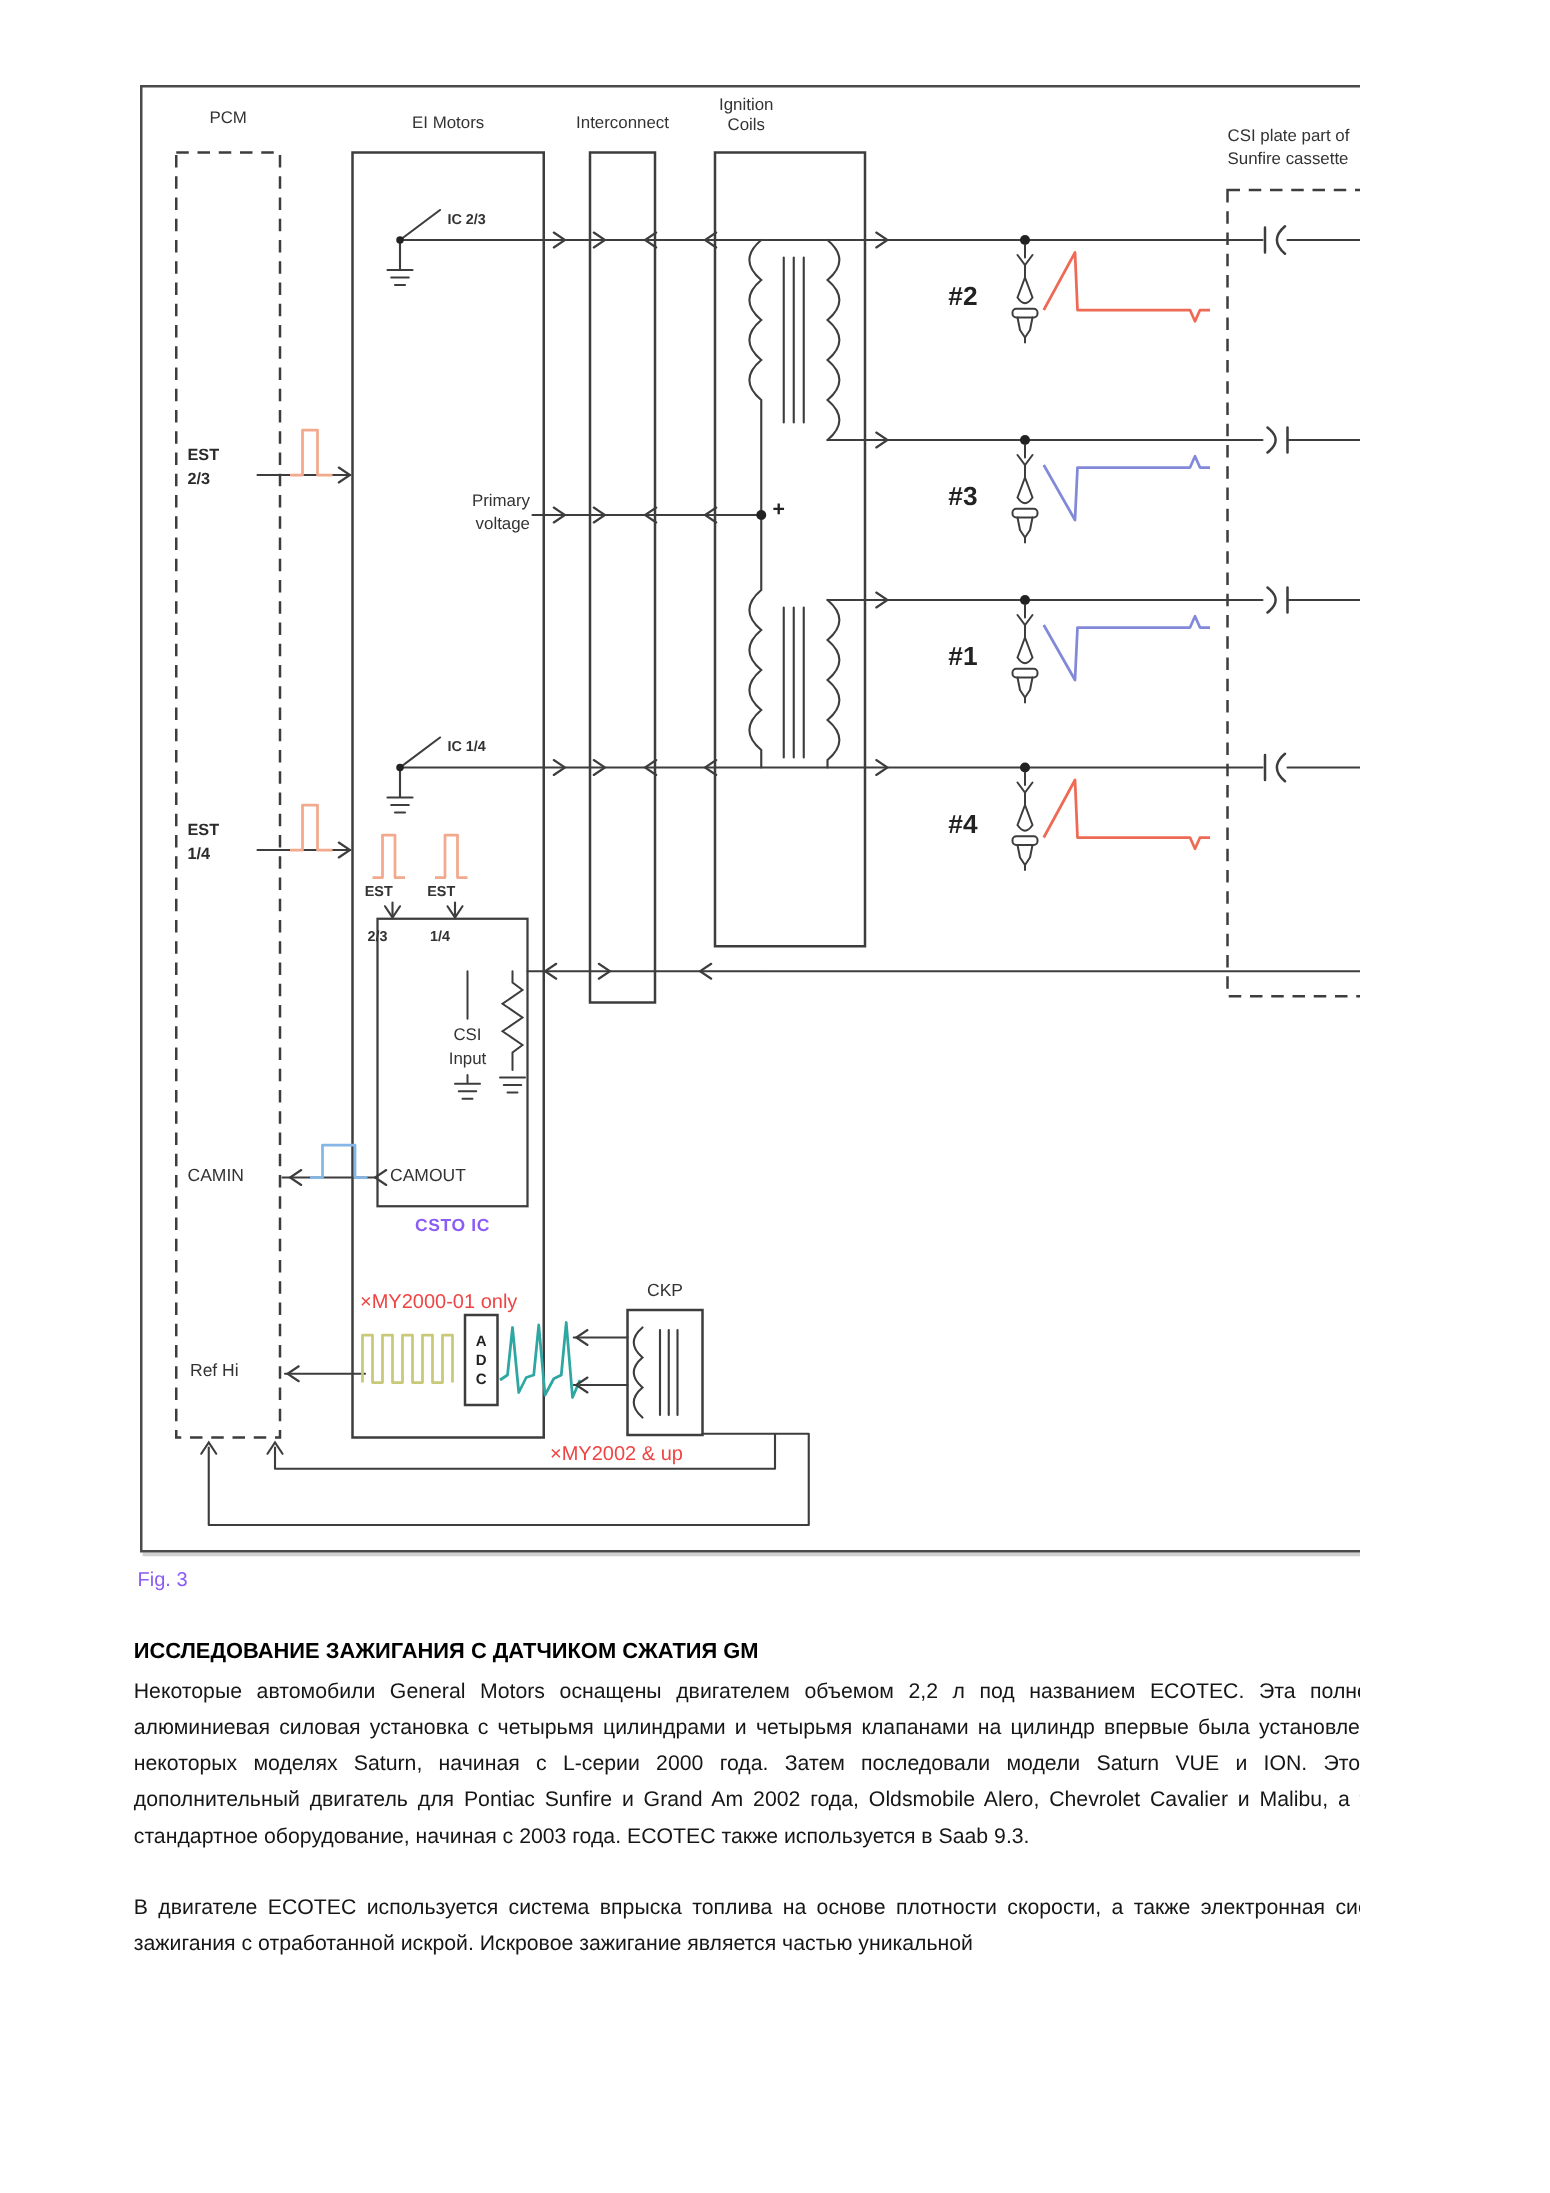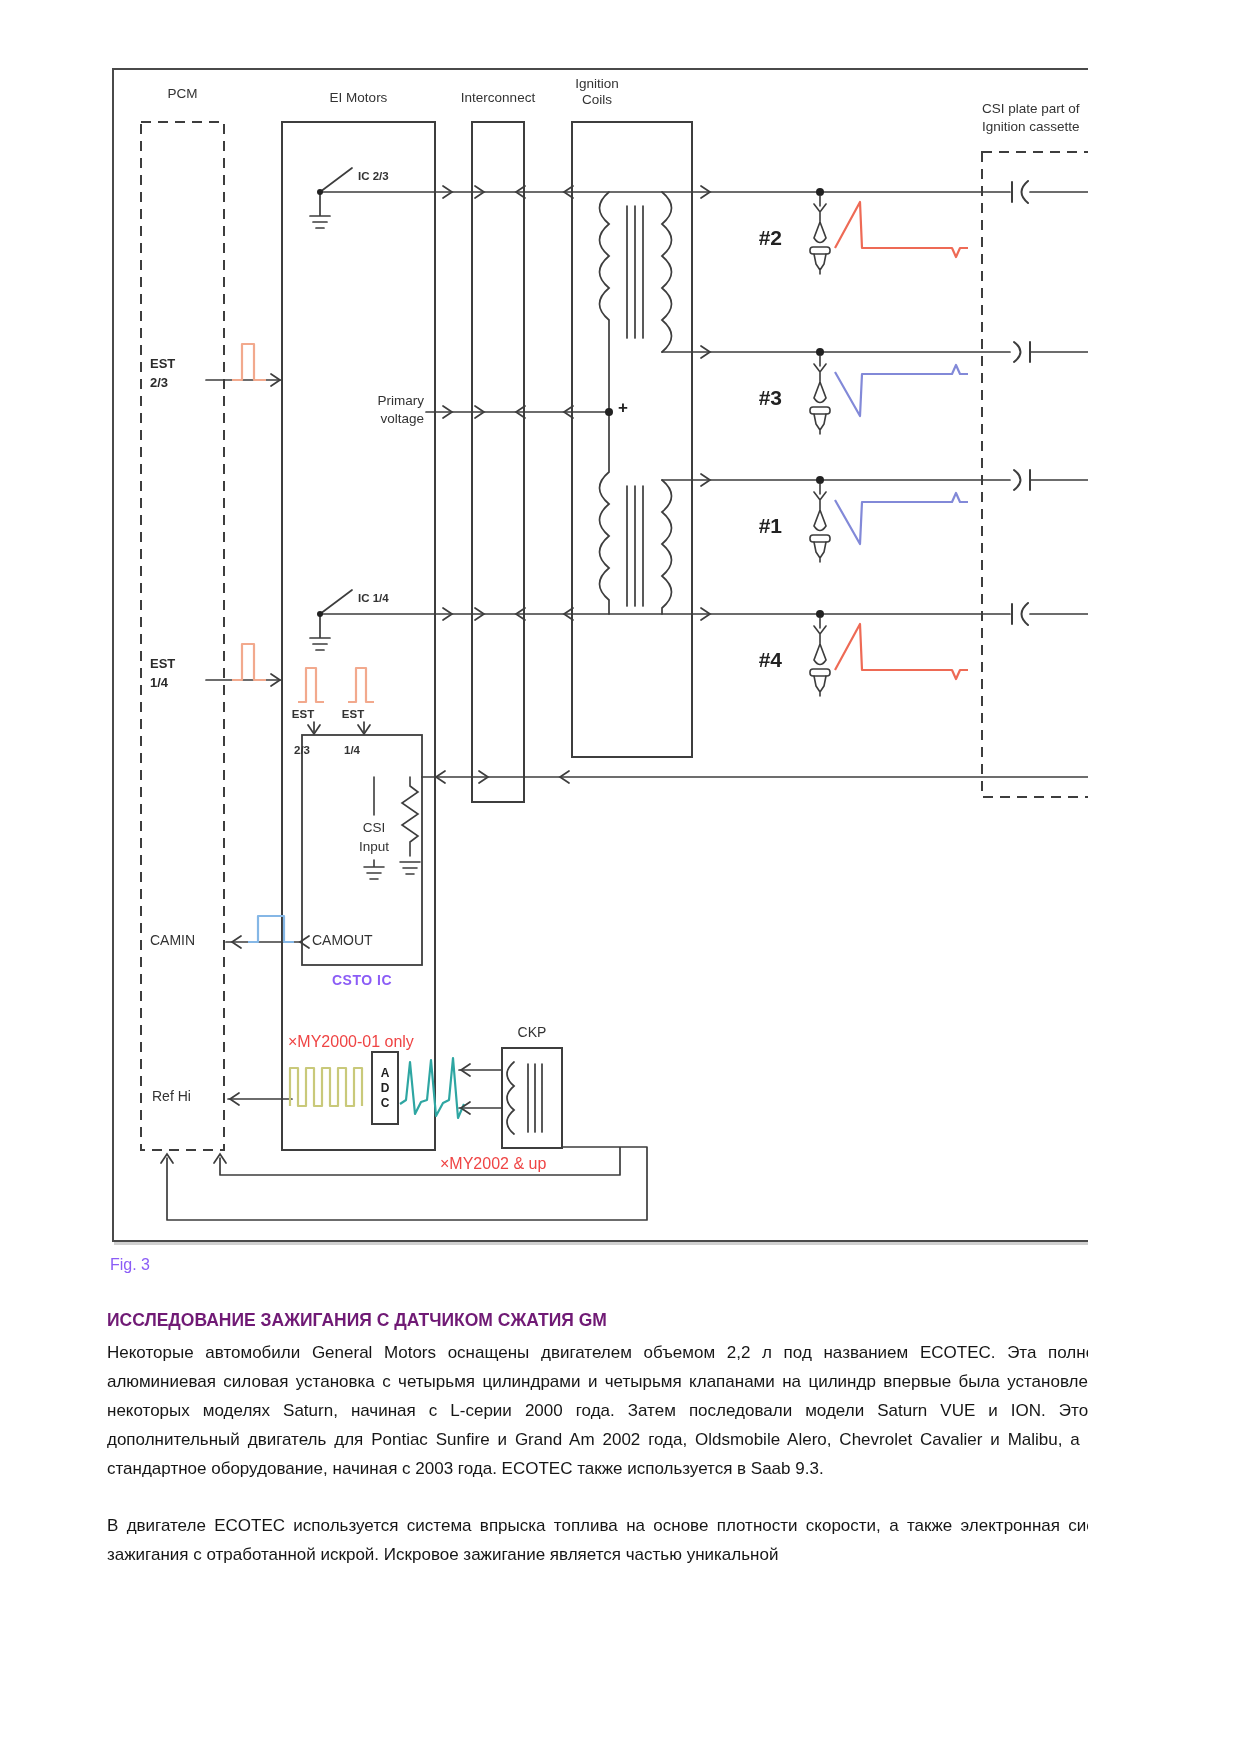--- a/index.html
+++ b/index.html
@@ -15,21 +15,21 @@
   .lbl.sig{font-weight:700;color:#2b2b2b;font-size:13px;line-height:19px;}
   .lbl.tiny{font-weight:700;font-size:11.5px;}
   .lbl.plug{font-weight:700;font-size:21px;color:#222;}
   .lbl.csto{font-weight:700;font-size:14px;letter-spacing:.5px;color:#8b5cf6;}
   .lbl.plus{font-size:17px;font-weight:700;color:#222;}
   .adc-box{position:absolute;left:258px;top:982px;width:26px;height:72px;display:flex;
         flex-direction:column;align-items:center;justify-content:center;gap:1px;
         font-weight:700;font-size:12px;color:#222;}
   .fig-caption{position:absolute;left:110px;top:1256px;font-size:16px;color:#8b5cf6;}
   .article{position:absolute;left:107px;top:1310px;width:1026px;}
-  .article h2{margin:0 0 7px 0;font-size:17.5px;font-weight:700;color:#701a75;}
+  .article h2{margin:0 0 7px 0;font-size:17.5px;font-weight:700;color:#000000;}
   .article p{margin:0 0 28px 0;font-size:17px;line-height:29px;text-align:justify;color:#161616;}
 </style>
 </head>
 <body>
 
 <div class="page">
 
   <div class="figure-frame">
 
     <svg width="1016" height="1170" viewBox="0 0 1016 1170">
@@ -195,21 +195,21 @@
 
     <div class="lbl center" style="left:27px;top:16px;width:83px;">PCM</div>
     <div class="lbl center" style="left:168px;top:20px;width:153px;">EI Motors</div>
     <div class="lbl center" style="left:324px;top:20px;width:120px;">Interconnect</div>
     <div class="lbl center" style="left:428px;top:6px;width:110px;">
       <span style="display:block;">Ignition</span>
       <span style="display:block;">Coils</span>
     </div>
     <div class="lbl" style="left:868px;top:30px;width:170px;line-height:18px;">
       <span style="display:block;">CSI plate part of</span>
-      <span style="display:block;">Ignition cassette</span>
+      <span style="display:block;">Sunfire cassette</span>
     </div>
 
     <div class="lbl sig" style="left:36px;top:284px;">
       <span style="display:block;">EST</span>
       <span style="display:block;">2/3</span>
     </div>
     <div class="lbl sig" style="left:36px;top:584px;">
       <span style="display:block;">EST</span>
       <span style="display:block;">1/4</span>
     </div>

